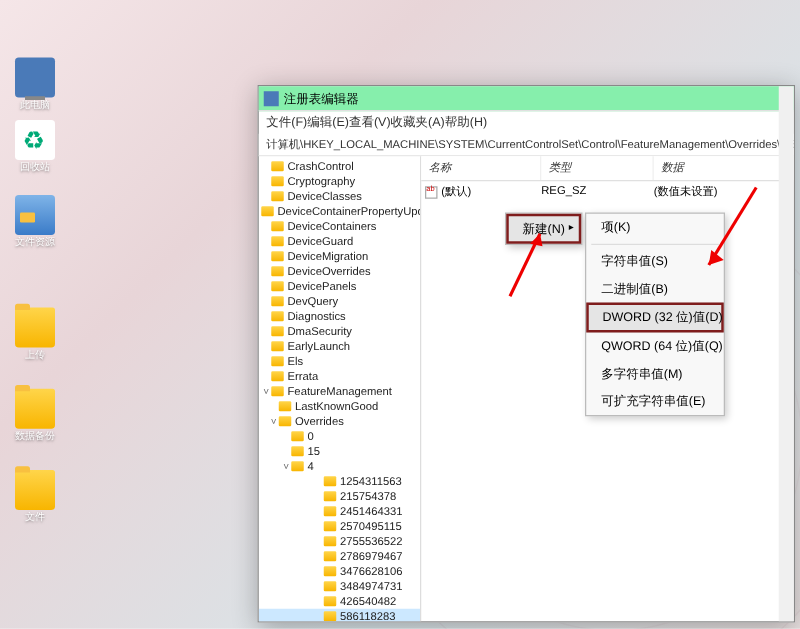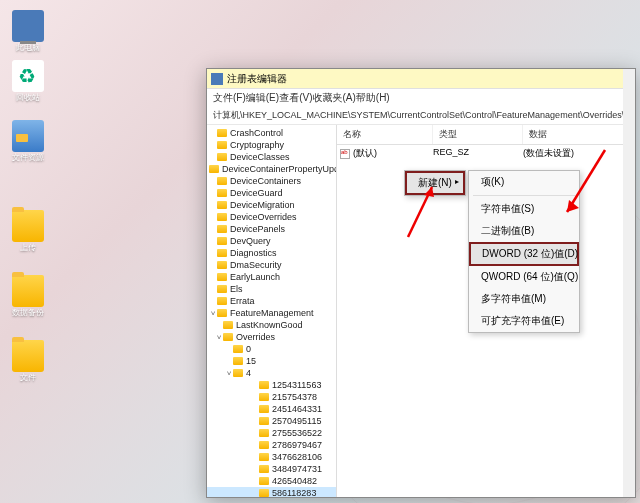--- a/index.html
+++ b/index.html
@@ -2,59 +2,59 @@
 <html><head>
 <meta charset="utf-8">
 <style>
 * { margin: 0; padding: 0; box-sizing: border-box; font-family: "Microsoft YaHei", "Segoe UI", sans-serif; }
 body { width: 640px; height: 503px; background: linear-gradient(135deg, #f5e6e8 0%, #e8d5d8 30%, #d9e4e8 70%, #e8e0e0 100%); position: relative; overflow: hidden; }
 .bgswirl { position: absolute; right: -100px; bottom: -100px; width: 500px; height: 500px; opacity: 0.3; }
 .bgswirl::before { content: ""; position: absolute; width: 400px; height: 400px; border: 1px solid rgba(180,120,140,0.3); border-radius: 50%; top: 50px; left: 50px; }
 .bgswirl::after { content: ""; position: absolute; width: 300px; height: 300px; border: 1px solid rgba(180,120,140,0.25); border-radius: 50%; top: 100px; left: 100px; }
 
 
-.desktop-icon { position: absolute; width: 40px; text-align: center; cursor: pointer; }
+.desktop-icon { position: absolute; width: 40px; text-align: center; cursor: pointer; margin-top: 36px; }
 .desktop-icon .ic { width: 32px; height: 32px; margin: 0 auto 2px; }
 .desktop-icon .lbl { font-size: 8px; color: #fff; text-shadow: 0 1px 2px rgba(0,0,0,0.5); line-height: 1.1; word-break: break-all; }
 .di-1 { top: 10px; left: 8px; }
 .di-2 { top: 60px; left: 8px; }
 .di-3 { top: 120px; left: 8px; }
 .di-4 { top: 210px; left: 8px; }
 .di-5 { top: 275px; left: 8px; }
 .di-6 { top: 340px; left: 8px; }
 
 .ic-computer { background: #4a7ab8; border-radius: 3px; position: relative; }
 .ic-computer::after { content:""; position:absolute; bottom:-2px; left:8px; width:16px; height:3px; background:#888; }
 .ic-recycle { background: #fff; border-radius: 3px; position: relative; }
 .ic-recycle::after { content:"♻"; color:#0a7; font-size:20px; position:absolute; top:4px; left:6px; }
 .ic-explorer { background: linear-gradient(#7fb4e8,#3a7bc8); border-radius: 3px; position:relative; }
 .ic-explorer::after { content:""; position:absolute; width:12px; height:8px; background:#f8c040; top:14px; left:4px; border-radius:1px; }
 .ic-folder { background: linear-gradient(#ffd54a,#f8b500); border-radius: 2px 2px 3px 3px; position:relative; }
 .ic-folder::before { content:""; position:absolute; top:-3px; left:0; width:12px; height:5px; background:#f8c040; border-radius:2px 2px 0 0; }
 
 
 .window { position: absolute; top: 68px; left: 206px; width: 430px; height: 430px; background: #fff; border: 1px solid #888; box-shadow: 0 4px 20px rgba(0,0,0,0.3); }
-.titlebar { height: 20px; background: #fef9c3; border-bottom: 1px solid #e0e0e0; display: flex; align-items: center; padding: 0 4px; font-size: 10px; }
+.titlebar { height: 20px; background: #86efac; border-bottom: 1px solid #e0e0e0; display: flex; align-items: center; padding: 0 4px; font-size: 10px; }
 .titlebar .appicon { width: 12px; height: 12px; background: #4a7ab8; margin-right: 4px; display:inline-block; }
 .menubar { height: 18px; display: flex; align-items: center; padding: 0 6px; font-size: 10px; color: #333; }
 .menubar span { cursor: pointer; }
 .addrbar { height: 18px; background: #fff; border-bottom: 1px solid #e8e8e8; font-size: 9px; padding: 2px 6px; color: #333; white-space: nowrap; overflow: hidden; }
 
 .panes { display: flex; height: calc(100% - 56px); }
 .tree { width: 130px; border-right: 1px solid #ddd; overflow: hidden; font-size: 9px; color: #222; padding: 2px 0; }
 .tree-item { display: flex; align-items: center; padding: 1px 2px; white-space: nowrap; cursor: pointer; }
 .tree-item.sel { background: #cce8ff; }
 .tree-item .caret { width: 8px; font-size: 8px; color: #666; text-align: center; }
 .tree-item .fico { width: 10px; height: 8px; background: linear-gradient(#ffd54a,#f8b500); border-radius: 1px; margin-right: 3px; flex-shrink: 0; }
 .in1 { padding-left: 8px; }
 .in2 { padding-left: 18px; }
 .in3 { padding-left: 44px; }
 
 .listview { flex: 1; font-size: 9px; position: relative; }
-.lv-head { display: flex; border-bottom: 1px solid #e0e0e0; background: #fff; }
+.lv-head { display: flex; border-bottom: 1px solid #e0e0e0; background: #fff; font-style: italic; }
 .lv-head div { padding: 3px 6px; color: #333; border-right: 1px solid #f0f0f0; }
 .col-name { width: 96px; }
 .col-type { width: 90px; }
 .col-data { flex: 1; }
 .lv-row { display: flex; padding: 2px 0; }
 .lv-row .rico { width: 10px; height: 10px; background: #fff; border: 1px solid #aaa; margin: 0 3px; position:relative; }
 .lv-row .rico::after { content:"ab"; font-size:6px; color:#c00; position:absolute; top:-1px; left:0; }
 
 
 .ctxmenu { position: absolute; background: #f8f8f8; border: 1px solid #bbb; box-shadow: 2px 2px 6px rgba(0,0,0,0.2); font-size: 10px; }

